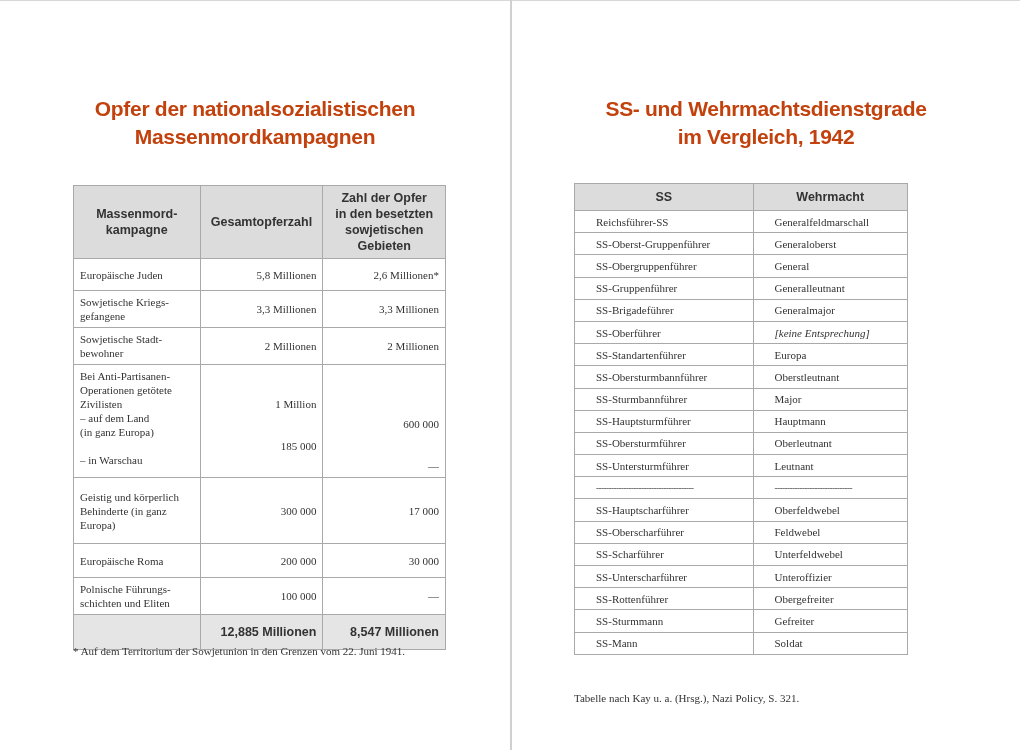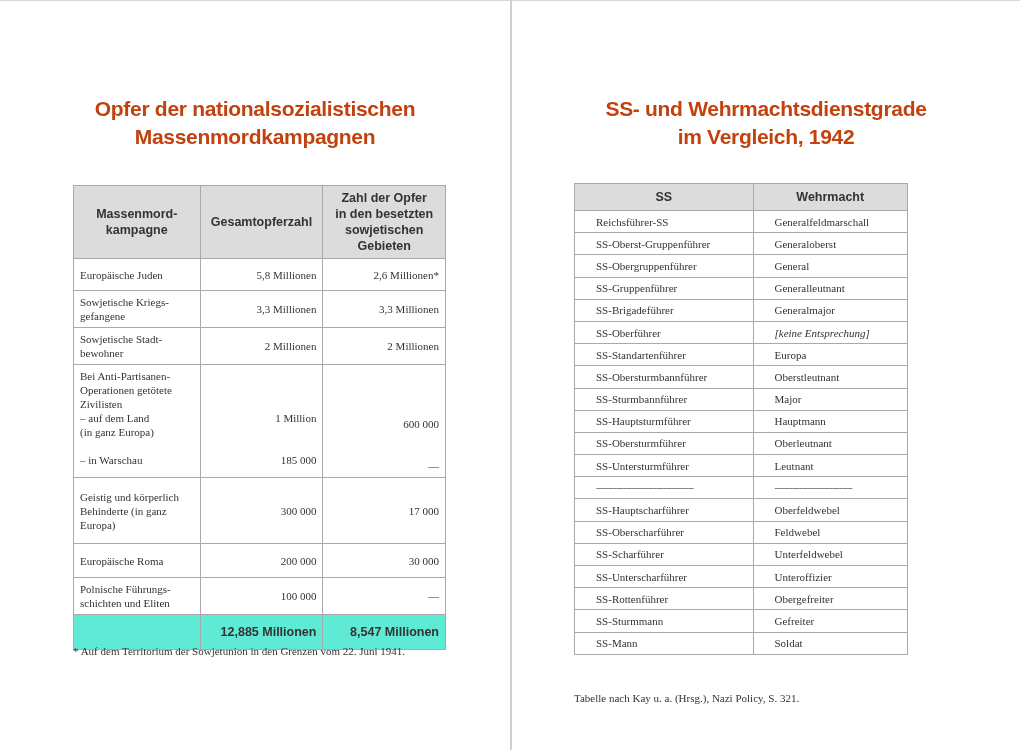--- a/index.html
+++ b/index.html
@@ -21,21 +21,21 @@
   th {
     background: #dcdcdc; font-family: "Liberation Sans", sans-serif;
     font-weight: bold; color: #333; font-size: 12.5px; line-height: 16px;
   }
   td { font-family: "Liberation Serif", serif; font-size: 11px; color: #333; line-height: 14px; }
   
   #t1 { left: 73px; top: 185px; width: 373px; }
   #t1 th { height: 72px; text-align: center; padding: 0 6px; }
   #t1 td { padding: 4px 6px; vertical-align: middle; }
   #t1 td.num { text-align: right; }
-  #t1 tr.total td { background: #5eead4; font-family: "Liberation Sans", sans-serif; font-weight: bold; font-size: 12.5px; height: 26px; padding-right: 6px; }
+  #t1 tr.total td { background: #e5e5e5; font-family: "Liberation Sans", sans-serif; font-weight: bold; font-size: 12.5px; height: 26px; padding-right: 6px; }
   .sub { display: block; }
   
   #t2 { left: 62px; top: 183px; width: 334px; }
   #t2 th { height: 24px; text-align: center; }
   #t2 td { height: 21.2px; padding: 0 12px 0 21px; vertical-align: middle; }
   #t2 td.it { font-style: italic; }
   .foot { position: absolute; font-family: "Liberation Serif", serif; font-size: 11px; color: #333; }
   .page.left .foot { left: 73px; top: 645px; }
   .page.right .foot { left: 62px; top: 692px; }
 </style>
@@ -76,21 +76,21 @@
       <td>Sowjetische Stadt-<br>bewohner</td>
       <td class="num">2 Millionen</td>
       <td class="num">2 Millionen</td>
     </tr>
     <tr style="height:104px">
       <td style="vertical-align:top">
         <span class="sub">Bei Anti-Partisanen-<br>Operationen getötete<br>Zivilisten<br>– auf dem Land<br>(in ganz Europa)</span>
         <span class="sub" style="margin-top:14px">– in Warschau</span>
       </td>
       <td class="num" style="vertical-align:top">
-        <span class="sub" style="margin-top:42px">1 Million</span>
+        <span class="sub" style="margin-top:28px">1 Million</span>
         <span class="sub" style="margin-top:28px">185 000</span>
       </td>
       <td class="num" style="vertical-align:top">
         <span class="sub" style="margin-top:48px">600 000</span>
         <span class="sub" style="margin-top:28px">—</span>
       </td>
     </tr>
     <tr style="height:66px">
       <td>Geistig und körperlich<br>Behinderte (in ganz<br>Europa)</td>
       <td class="num">300 000</td>

